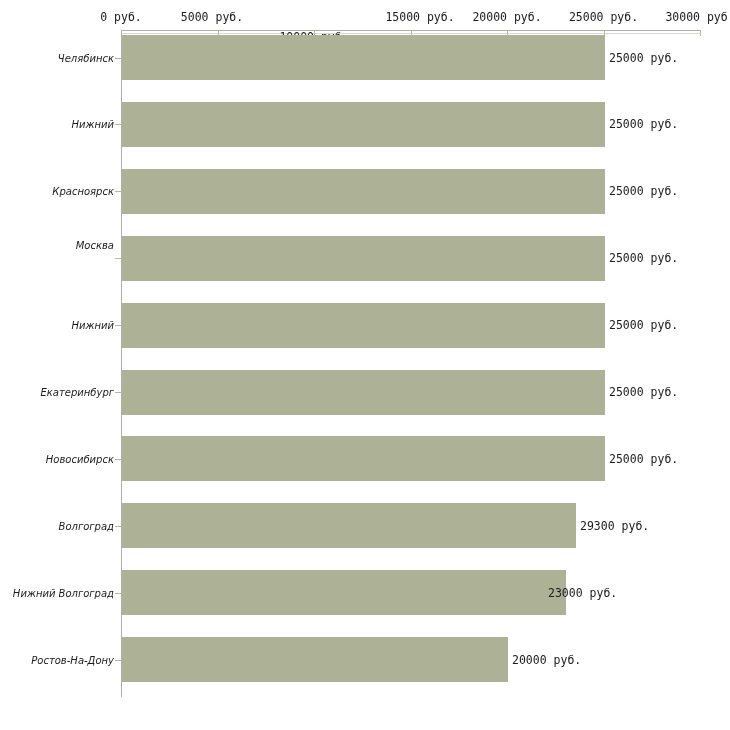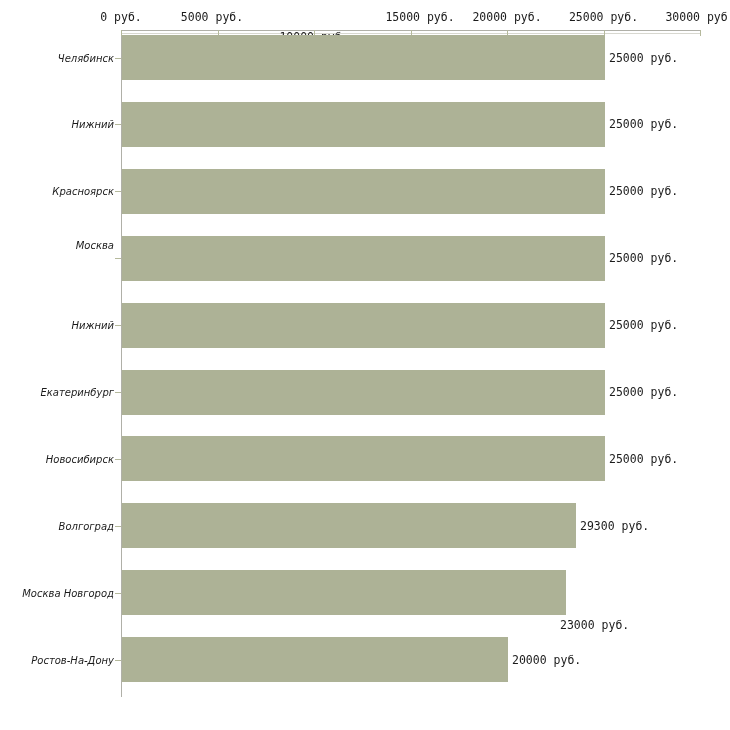--- a/index.html
+++ b/index.html
@@ -134,21 +134,21 @@
       <div class="y-tick-label" style="top: 245px;">Москва</div>
       <div class="y-tick" style="top: 325px;"></div>
       <div class="y-tick-label" style="top: 325.1px;">Нижний</div>
       <div class="y-tick" style="top: 392px;"></div>
       <div class="y-tick-label" style="top: 392px;">Екатеринбург</div>
       <div class="y-tick" style="top: 459px;"></div>
       <div class="y-tick-label" style="top: 458.9px;">Новосибирск</div>
       <div class="y-tick" style="top: 526px;"></div>
       <div class="y-tick-label" style="top: 525.8px; text-align: right;">Волгоград</div>
       <div class="y-tick" style="top: 593px;"></div>
-      <div class="y-tick-label" style="top: 592.7px;">Москва Новгород</div>
+      <div class="y-tick-label" style="top: 592.7px;">Нижний Волгоград</div>
       <div class="y-tick" style="top: 660px;"></div>
       <div class="y-tick-label" style="top: 659.6px;">Ростов-На-Дону</div>
     </div>
 
   <div id="bars-layer">
       <div class="bar" style="left: 122px; top: 35px; width: 483px; height: 45px; background: rgb(173, 178, 150);"></div>
       <div class="bar-value-label" style="left: 609px; top: 57.5px;">25000 руб.</div>
       <div class="bar" style="left: 122px; top: 102px; width: 483px; height: 45px; background: rgb(173, 178, 150);"></div>
       <div class="bar-value-label" style="left: 609px; top: 124.4px;">25000 руб.</div>
       <div class="bar" style="left: 122px; top: 169px; width: 483px; height: 45px; background: rgb(173, 178, 150);"></div>
@@ -157,18 +157,18 @@
       <div class="bar-value-label" style="left: 609px; top: 258.2px;">25000 руб.</div>
       <div class="bar" style="left: 122px; top: 303px; width: 483px; height: 45px; background: rgb(173, 178, 150);"></div>
       <div class="bar-value-label" style="left: 609px; top: 325.1px;">25000 руб.</div>
       <div class="bar" style="left: 122px; top: 370px; width: 483px; height: 45px; background: rgb(173, 178, 150);"></div>
       <div class="bar-value-label" style="left: 609px; top: 392px;">25000 руб.</div>
       <div class="bar" style="left: 122px; top: 436px; width: 483px; height: 45px; background: rgb(173, 178, 150);"></div>
       <div class="bar-value-label" style="left: 609px; top: 458.9px;">25000 руб.</div>
       <div class="bar" style="left: 122px; top: 503px; width: 454px; height: 45px; background: rgb(173, 178, 150);"></div>
       <div class="bar-value-label" style="left: 580px; top: 525.8px;">29300 руб.</div>
       <div class="bar" style="left: 122px; top: 570px; width: 444px; height: 45px; background: rgb(173, 178, 150);"></div>
-      <div class="bar-value-label" style="left: 560px; top: 592.7px; margin-top: 32px;">23000 руб.</div>
+      <div class="bar-value-label" style="left: 548px; top: 592.7px;">23000 руб.</div>
       <div class="bar" style="left: 122px; top: 637px; width: 386px; height: 45px; background: rgb(173, 178, 150);"></div>
       <div class="bar-value-label" style="left: 512px; top: 659.6px;">20000 руб.</div>
     </div>
 
 </div>
 
 </body></html>

